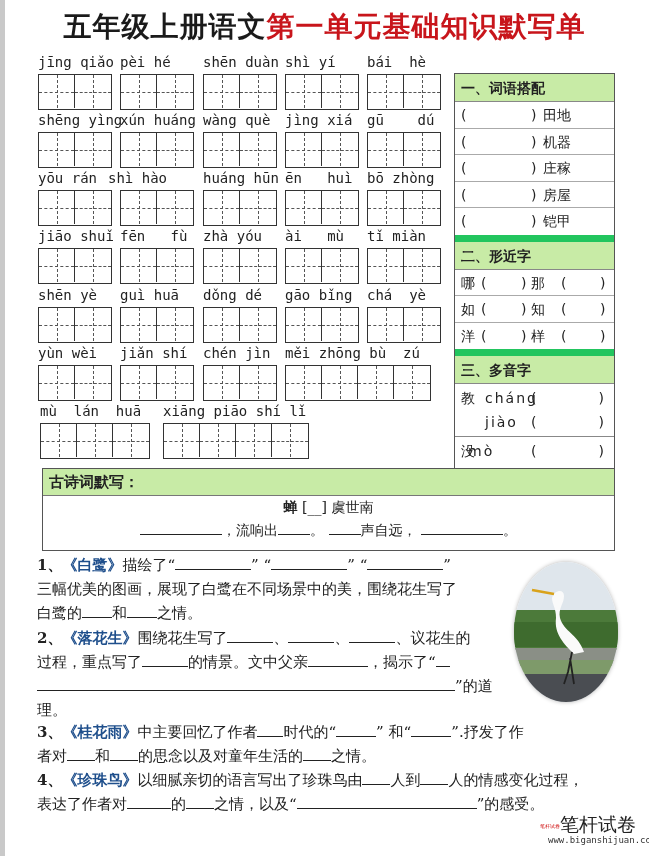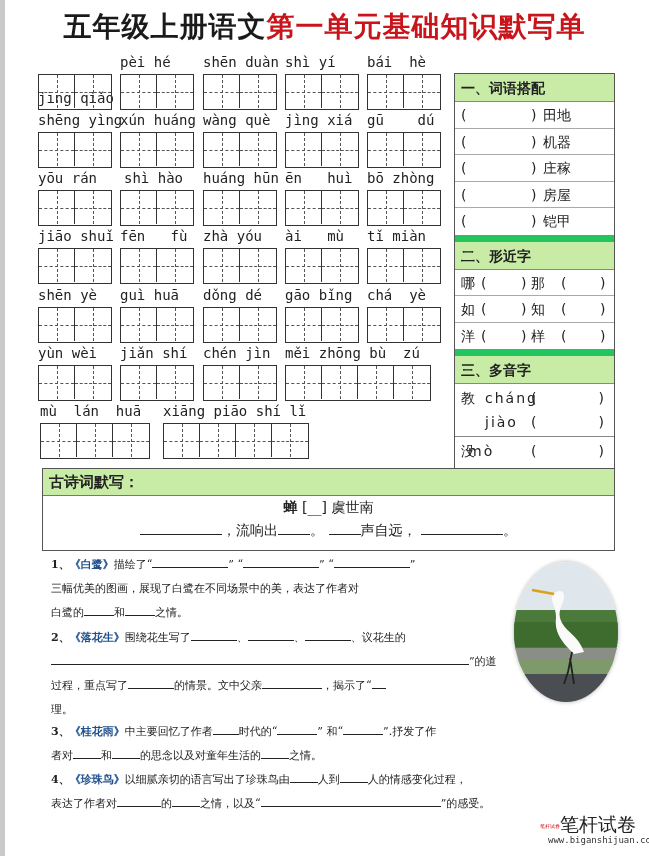--- a/index.html
+++ b/index.html
@@ -30,41 +30,41 @@
   .poly-line { height: 24px; line-height: 24px; padding-left: 6px; white-space: pre; position: relative; }
   .rparen { position: absolute; right: 10px; top: 0; }
 
   .poem-box { position: absolute; left: 42px; top: 468px; width: 573px; height: 83px; border: 1px solid #555; }
   .poem-head { background: #c8eba6; height: 27px; line-height: 27px; padding-left: 6px; font-weight: bold; font-size: 15px; border-bottom: 1px solid #777; font-family: "DejaVu Sans", sans-serif; }
   .poem-title { text-align: center; font-size: 14px; margin-top: 3px; }
   .poem-title .bold { font-weight: bold; }
   .poem-line { text-align: center; font-size: 14px; margin-top: 4px; }
   .blank { display: inline-block; border-bottom: 1px solid #222; height: 14px; vertical-align: baseline; }
 
-  .q { position: absolute; left: 37px; width: 575px; font-size: 11px; line-height: 24px; color: #222; margin-left: 14px; }
+  .q { position: absolute; left: 37px; width: 575px; font-size: 15px; line-height: 24px; color: #222; }
   .q .num { font-weight: bold; }
   .q .book { color: #1f4f8c; font-weight: bold; }
   .egret { position: absolute; left: 514px; top: 562px; width: 104px; height: 140px; border-radius: 50%; overflow: hidden; box-shadow: 0 0 4px rgba(0,0,0,0.3); }
   .watermark { position: absolute; left: 548px; top: 813px; width: 100px; text-align: center; font-family: "DejaVu Sans", sans-serif; }
   .watermark .cn { font-size: 19px; color: #222; line-height: 22px; }
   .watermark .url { font-size: 9px; font-family: "DejaVu Sans Mono", monospace; color: #333; }
   .watermark .tiny { position: absolute; left: -8px; top: 10px; font-size: 5px; color: #c00; }
 </style>
 </head>
 <body>
 
 <div class="edge-strip"></div>
 
 <div class="title">
   <span class="black">五年级上册语文</span><span class="red">第一单元基础知识默写单</span>
 </div>
 
 <div id="pinyin-area">
     <div class="pinyin-row" style="top: 54px;">
-      <span class="pinyin" style="left: 38px; margin-top: 36px;">jīng qiǎo</span>
+      <span class="pinyin" style="left: 38px;">jīng qiǎo</span>
       <span class="pinyin" style="left: 120px;">pèi hé</span>
       <span class="pinyin" style="left: 203px;">shēn duàn</span>
       <span class="pinyin" style="left: 285px;">shì yí</span>
       <span class="pinyin" style="left: 367px;">bái  hè</span>
     </div>
     <div class="grid-row" style="top: 74px;">
       <div class="grid" style="left: 38px;">
         <div class="cell"></div>
         <div class="cell"></div>
       </div>
@@ -109,21 +109,21 @@
         <div class="cell"></div>
         <div class="cell"></div>
       </div>
       <div class="grid" style="left: 367px;">
         <div class="cell"></div>
         <div class="cell"></div>
       </div>
     </div>
     <div class="pinyin-row" style="top: 170px;">
       <span class="pinyin" style="left: 38px;">yōu rán</span>
-      <span class="pinyin" style="left: 124px;">shì hào</span>
+      <span class="pinyin" style="left: 108px;">shì hào</span>
       <span class="pinyin" style="left: 203px;">huáng hūn</span>
       <span class="pinyin" style="left: 285px;">ēn   huì</span>
       <span class="pinyin" style="left: 367px;">bō zhòng</span>
     </div>
     <div class="grid-row" style="top: 190px;">
       <div class="grid" style="left: 38px;">
         <div class="cell"></div>
         <div class="cell"></div>
       </div>
       <div class="grid" style="left: 120px;">
@@ -291,21 +291,21 @@
     <span class="blank" style="width:82px"></span><span>，流响出</span><span class="blank" style="width:32px"></span><span>。</span>
     <span class="blank" style="width:32px"></span><span>声自远，</span>
     <span class="blank" style="width:82px"></span><span>。</span>
   </div>
 </div>
 
 <div class="q" style="top:553px; width:470px;">
   <div>
     <span class="num">1、</span><span class="book">《白鹭》</span><span>描绘了“</span><span class="blank" style="width:76px"></span>” “<span class="blank" style="width:76px"></span>” “<span class="blank" style="width:76px"></span>”
   </div>
-  <div>三幅优美的图画，展现了白鹭在不同场景中的美，表达了作者对</div>
+  <div>三幅优美的图画，展现了白鹭在不同场景中的美，围绕花生写了</div>
   <div>
     <span>白鹭的</span><span class="blank" style="width:30px"></span><span>和</span><span class="blank" style="width:30px"></span><span>之情。</span>
   </div>
 </div>
 
 <div class="egret">
   <svg width="104" height="140" viewBox="0 0 104 140">
     <rect width="104" height="140" fill="#dfe6ec"></rect>
     <rect y="48" width="104" height="40" fill="#4c7a3a"></rect>
     <rect y="60" width="104" height="25" fill="#3e6b2e"></rect>
@@ -316,24 +316,24 @@
     <path d="M18 28 L40 32" stroke="#d9a21a" stroke-width="2.5"></path>
     <path d="M58 90 L54 110 L50 122 M56 96 L60 122" stroke="#222" stroke-width="1.8" fill="none"></path>
   </svg>
 </div>
 
 <div class="q" style="top:626px; width:470px;">
   <div>
     <span class="num">2、</span><span class="book">《落花生》</span><span>围绕花生写了</span><span class="blank" style="width:46px"></span>、<span class="blank" style="width:46px"></span>、<span class="blank" style="width:46px"></span>、<span>议花生的</span>
   </div>
   <div>
+    <span>过程，重点写了</span><span class="blank" style="width:46px"></span><span>的情景。文中父亲</span><span class="blank" style="width:60px"></span><span>，揭示了“</span><span class="blank" style="width:14px"></span>
+  </div>
+  <div>
     <span class="blank" style="width:418px"></span><span>”的道</span>
-  </div>
-  <div>
-    <span>过程，重点写了</span><span class="blank" style="width:46px"></span><span>的情景。文中父亲</span><span class="blank" style="width:60px"></span><span>，揭示了“</span><span class="blank" style="width:14px"></span>
   </div>
   <div>理。</div>
 </div>
 
 <div class="q" style="top:720px;">
   <div>
     <span class="num">3、</span><span class="book">《桂花雨》</span><span>中主要回忆了作者</span><span class="blank" style="width:26px"></span><span>时代的“</span><span class="blank" style="width:40px"></span><span>” 和“</span><span class="blank" style="width:40px"></span><span>”.抒发了作</span>
   </div>
   <div>
     <span>者对</span><span class="blank" style="width:28px"></span><span>和</span><span class="blank" style="width:28px"></span><span>的思念以及对童年生活的</span><span class="blank" style="width:28px"></span><span>之情。</span>

